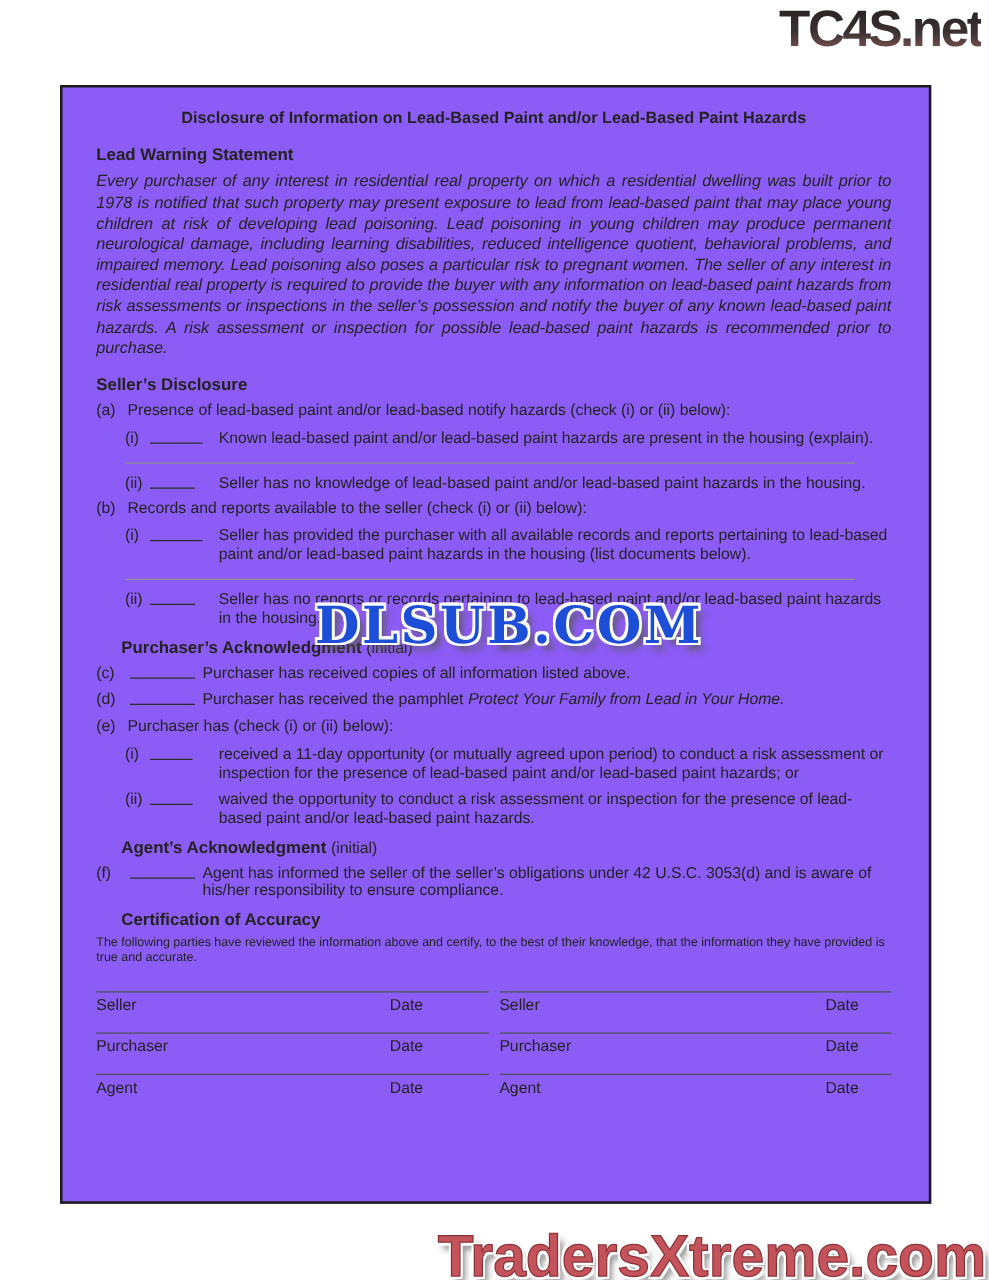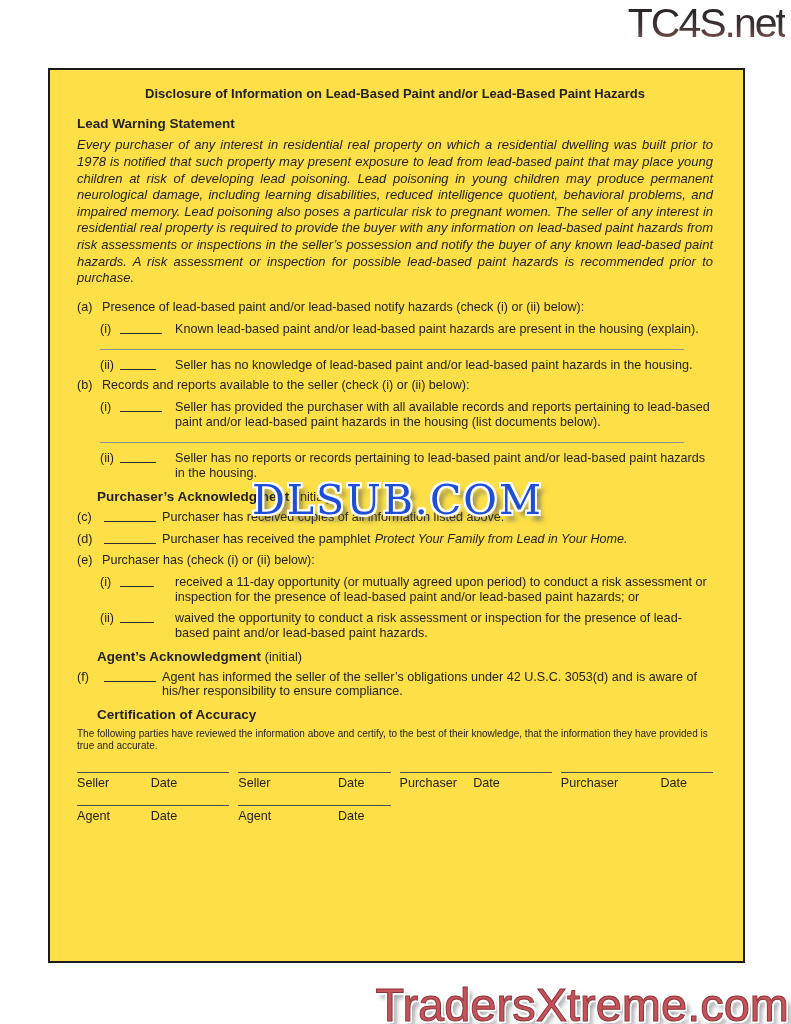--- a/index.html
+++ b/index.html
@@ -1,20 +1,20 @@
 <!DOCTYPE html>
 <html><head>
 <meta charset="utf-8">
 <style>
   * { margin:0; padding:0; box-sizing:border-box; }
   html,body { width:791px; height:1024px; background:#ffffff; overflow:hidden; }
   body { font-family:"Liberation Sans", sans-serif; color:#262223; position:relative; }
 
   
-  .wm { position:absolute; font-weight:normal; white-space:nowrap; z-index:5; }
+  .wm { position:absolute; font-weight:bold; white-space:nowrap; z-index:5; }
   #wm-top {
     top:0px; right:6px; font-size:41px; letter-spacing:-2px;
     color:#3a2d2c;
   }
   @supports (-webkit-background-clip:text) {
     #wm-top {
       background:linear-gradient(180deg,#262122 10%,#3c3233 55%,#96615d 100%);
       -webkit-background-clip:text; background-clip:text; color:transparent;
     }
   }
@@ -32,21 +32,21 @@
     color:#c4535b; -webkit-text-stroke:1px #8c3338;
     text-shadow:
       -2px 0 0 #ffffff, 2px 0 0 #ffffff, 0 -2px 0 #ffffff, 0 2px 0 #ffffff,
       -2px -2px 0 #ffffff, 2px -2px 0 #ffffff, -2px 2px 0 #ffffff, 2px 2px 0 #ffffff,
       4px 5px 5px rgba(120,120,120,0.85);
   }
 
   
   .page {
     position:absolute; left:48px; top:68px; width:697px; height:895px;
-    border:2px solid #1b1b1b; background:#fde047;
+    border:2px solid #1b1b1b; background:#8b5cf6;
     padding:16px 30px 0 27px; overflow:hidden;
     font-size:12.6px; line-height:1.18;
   }
   .title { text-align:center; font-weight:bold; font-size:13px; margin-bottom:15px; }
   .heading { font-weight:bold; font-size:13.5px; margin-bottom:5px; }
   .heading .suffix { font-weight:normal; font-size:12.6px; }
   .lead-body { font-style:italic; font-size:13px; line-height:1.28; text-align:justify; margin-bottom:13px; }
 
   .mt6 { margin-top:6px; } .mt8 { margin-top:8px;padding-left:20px; }
 
@@ -60,21 +60,21 @@
   .blank { flex:none; height:12px; border-bottom:1.4px solid #2c2c2c; }
   .blank.w42 { width:42px; margin-right:13px; }
   .blank.w36 { width:36px; margin-right:19px; }
   .blank.w34 { width:34px; margin-right:21px; }
   .blank.w52 { width:52px; margin-right:6px; }
 
   .fill-line { border-bottom:1.7px solid #8f8f8f; margin:12px 29px 8px 23px; }
 
   .cert-body { font-size:10px; margin-bottom:0; }
 
-  .sig-grid { display:grid; grid-template-columns:1fr 1fr 1fr 1fr; column-gap:9px; margin-top:20px; }
+  .sig-grid { display:grid; grid-template-columns:1fr 1fr; column-gap:9px; margin-top:20px; }
   .sig-cell { border-top:1.5px solid #4f4f4f; padding-top:3px; height:33px; display:flex; align-items:flex-start; }
   .sig-cell .date { margin-left:auto; }
   .sig-cell.left .date { margin-right:52px; }
   .sig-cell.right .date { margin-right:26px; }
 
   .it { font-style:italic; margin-left:4px; }
 </style>
 </head>
 <body>
 
@@ -82,20 +82,21 @@
 <div class="wm" id="wm-mid">DLSUB.COM</div>
 <div class="wm" id="wm-bottom">TradersXtreme.com</div>
 
 <div class="page">
 
   <div class="title">Disclosure of Information on Lead-Based Paint and/or Lead-Based Paint Hazards</div>
 
   <div class="heading">Lead Warning Statement</div>
   <div class="lead-body">Every purchaser of any interest in residential real property on which a residential dwelling was built prior to 1978 is notified that such property may present exposure to lead from lead-based paint that may place young children at risk of developing lead poisoning. Lead poisoning in young children may produce permanent neurological damage, including learning disabilities, reduced intelligence quotient, behavioral problems, and impaired memory. Lead poisoning also poses a particular risk to pregnant women. The seller of any interest in residential real property is required to provide the buyer with any information on lead-based paint hazards from risk assessments or inspections in the seller’s possession and notify the buyer of any known lead-based paint hazards. A risk assessment or inspection for possible lead-based paint hazards is recommended prior to purchase.</div>
 
+  <div class="heading mt6">Seller’s Disclosure</div>
 
   <div class="item">
     <span class="lbl">(a)</span>
     <span class="txt">Presence of lead-based paint and/or lead-based notify hazards (check (i) or (ii) below):</span>
   </div>
 
   <div class="item sub">
     <span class="lbl">(i)</span>
     <span class="blank w42"></span>
     <span class="txt">Known lead-based paint and/or lead-based paint hazards are present in the housing (explain).</span>

